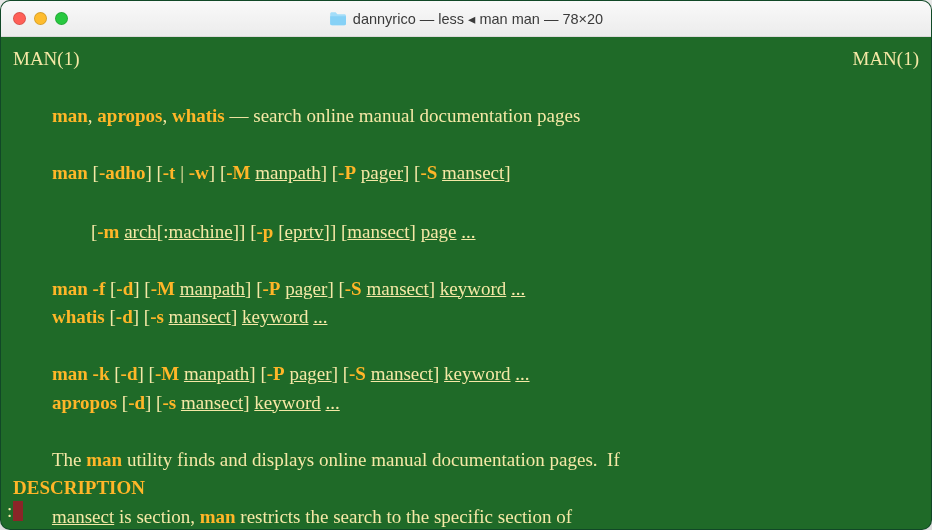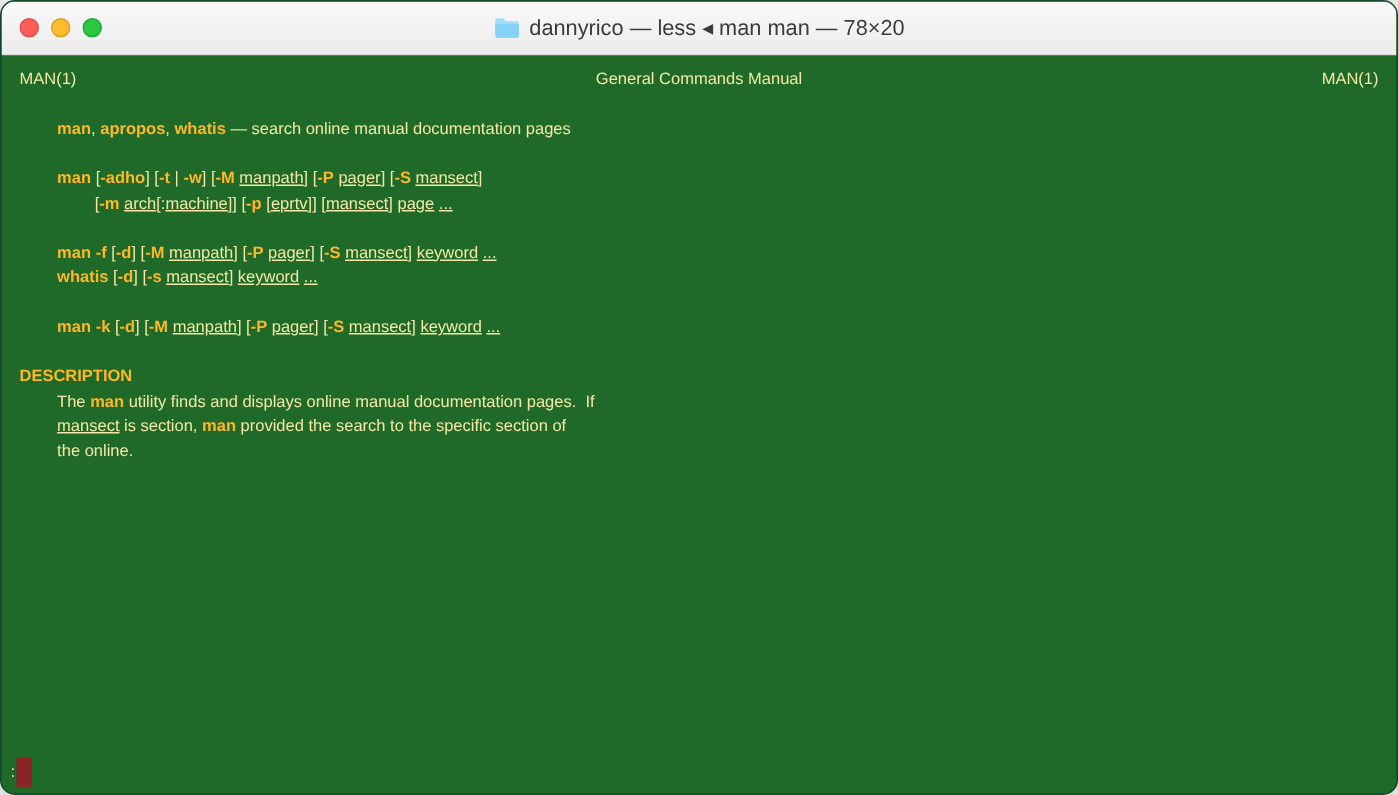--- a/index.html
+++ b/index.html
@@ -59,22 +59,22 @@
     }
     .title-text {
       font-size: 14.5px;
       font-weight: 500;
       color: #3b3b3b;
     }
     .terminal {
       flex: 1;
       background: #1f6a28;
       padding: 8px 12px 4px 12px;
-      font-family: Liberation Sans, sans-serif;
-      font-size: 11px;
+      font-family: Liberation Serif, serif;
+      font-size: 19px;
       line-height: 1.5;
       color: #f5e8a6;
       overflow: hidden;
       position: relative;
     }
     .header-line {
       display: flex;
       justify-content: space-between;
       margin-bottom: 1.5em;
     }
@@ -84,21 +84,21 @@
     }
     .bold {
       color: #ffb628;
       font-weight: bold;
     }
     .arg {
       text-decoration: underline;
       text-decoration-color: #f5e8a6;
     }
     .indent { padding-left: 4.1ch; }
-    .indent2 { padding-left: 8.2ch; }
+    .indent2 { padding-left: 8.2ch; margin-top: 30px; }
     .blank { height: 1.5em; }
     .para .arg { text-decoration: underline; }
     .prompt-line {
       position: absolute;
       bottom: 4px;
       left: 6px;
       display: flex;
       align-items: center;
     }
     .prompt-colon {
@@ -130,21 +130,20 @@
           <path d="M1.2 4.2 L17 4.2 L17 11.6 C17 12.5 16.3 13.2 15.4 13.2 L2.8 13.2 C1.9 13.2 1.2 12.5 1.2 11.6 Z" fill="#86d1f6"></path>
         </svg>
       </span>
       <span class="title-text">dannyrico — less ◂ man man — 78×20</span>
     </div>
   </div>
 
   <div class="terminal">
     <div class="header-line">
       <span>MAN(1)</span>
-      <span>General Commands Manual</span>
       <span>MAN(1)</span>
     </div>
 
     <div class="row indent"><span class="bold">man</span><span>, </span><span class="bold">apropos</span><span>, </span><span class="bold">whatis</span><span> — search online manual documentation pages</span></div>
 
     <div class="blank"></div>
 
 
     <div class="row indent"><span class="bold">man</span><span> [</span><span class="bold">-adho</span><span>] [</span><span class="bold">-t</span><span> | </span><span class="bold">-w</span><span>] [</span><span class="bold">-M</span><span> </span><span class="arg">manpath</span><span>] [</span><span class="bold">-P</span><span> </span><span class="arg">pager</span><span>] [</span><span class="bold">-S</span><span> </span><span class="arg">mansect</span><span>]</span></div>
 
@@ -153,26 +152,27 @@
     <div class="blank"></div>
 
     <div class="row indent"><span class="bold">man</span><span> </span><span class="bold">-f</span><span> [</span><span class="bold">-d</span><span>] [</span><span class="bold">-M</span><span> </span><span class="arg">manpath</span><span>] [</span><span class="bold">-P</span><span> </span><span class="arg">pager</span><span>] [</span><span class="bold">-S</span><span> </span><span class="arg">mansect</span><span>] </span><span class="arg">keyword</span><span> </span><span class="arg">...</span></div>
 
     <div class="row indent"><span class="bold">whatis</span><span> [</span><span class="bold">-d</span><span>] [</span><span class="bold">-s</span><span> </span><span class="arg">mansect</span><span>] </span><span class="arg">keyword</span><span> </span><span class="arg">...</span></div>
 
     <div class="blank"></div>
 
     <div class="row indent"><span class="bold">man</span><span> </span><span class="bold">-k</span><span> [</span><span class="bold">-d</span><span>] [</span><span class="bold">-M</span><span> </span><span class="arg">manpath</span><span>] [</span><span class="bold">-P</span><span> </span><span class="arg">pager</span><span>] [</span><span class="bold">-S</span><span> </span><span class="arg">mansect</span><span>] </span><span class="arg">keyword</span><span> </span><span class="arg">...</span></div>
 
+    <div class="row indent"><span class="bold">apropos</span><span> [</span><span class="bold">-d</span><span>] [</span><span class="bold">-s</span><span> </span><span class="arg">mansect</span><span>] </span><span class="arg">keyword</span><span> </span><span class="arg">...</span></div>
 
     <div class="blank"></div>
 
+    <div class="row indent para"><span>The </span><span class="bold">man</span><span> utility finds and displays online manual documentation pages.  If</span></div>
     <div class="row sect-head">DESCRIPTION</div>
-    <div class="row indent para"><span>The </span><span class="bold">man</span><span> utility finds and displays online manual documentation pages.  If</span></div>
-    <div class="row indent para"><span class="arg">mansect</span><span> is section, </span><span class="bold">man</span><span> provided the search to the specific section of</span></div>
+    <div class="row indent para"><span class="arg">mansect</span><span> is section, </span><span class="bold">man</span><span> restricts the search to the specific section of</span></div>
     <div class="row indent para"><span>the online.</span></div>
 
     <div class="prompt-line">
       <span class="prompt-colon">:</span>
       <span class="cursor"></span>
     </div>
   </div>
 </div>
 
 </body></html>

